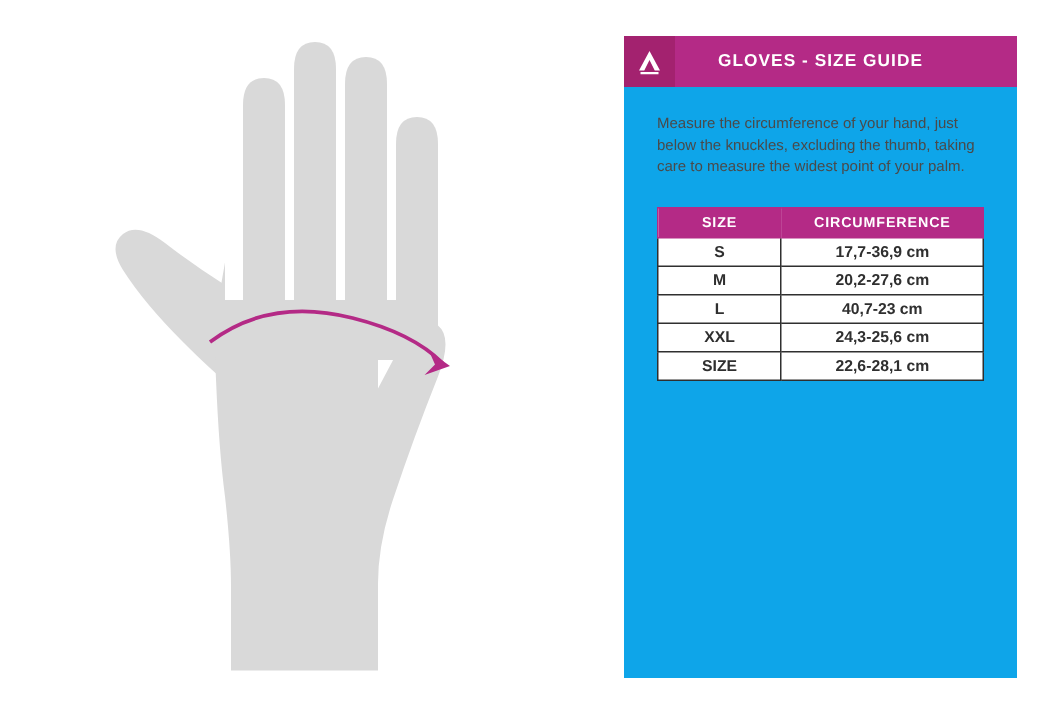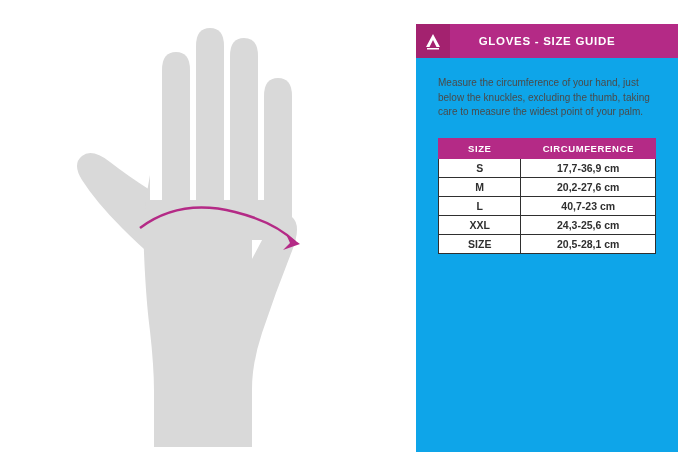--- a/index.html
+++ b/index.html
@@ -173,20 +173,20 @@
           <tr>
             <td class="size-col">L</td>
             <td>40,7-23 cm</td>
           </tr>
           <tr>
             <td class="size-col">XXL</td>
             <td>24,3-25,6 cm</td>
           </tr>
           <tr>
             <td class="size-col">SIZE</td>
-            <td>20,5-28,1 cm</td>
+            <td>22,6-28,1 cm</td>
           </tr>
         </tbody>
       </table>
     </div>
 
   </div>
 </div>
 
 </body></html>

